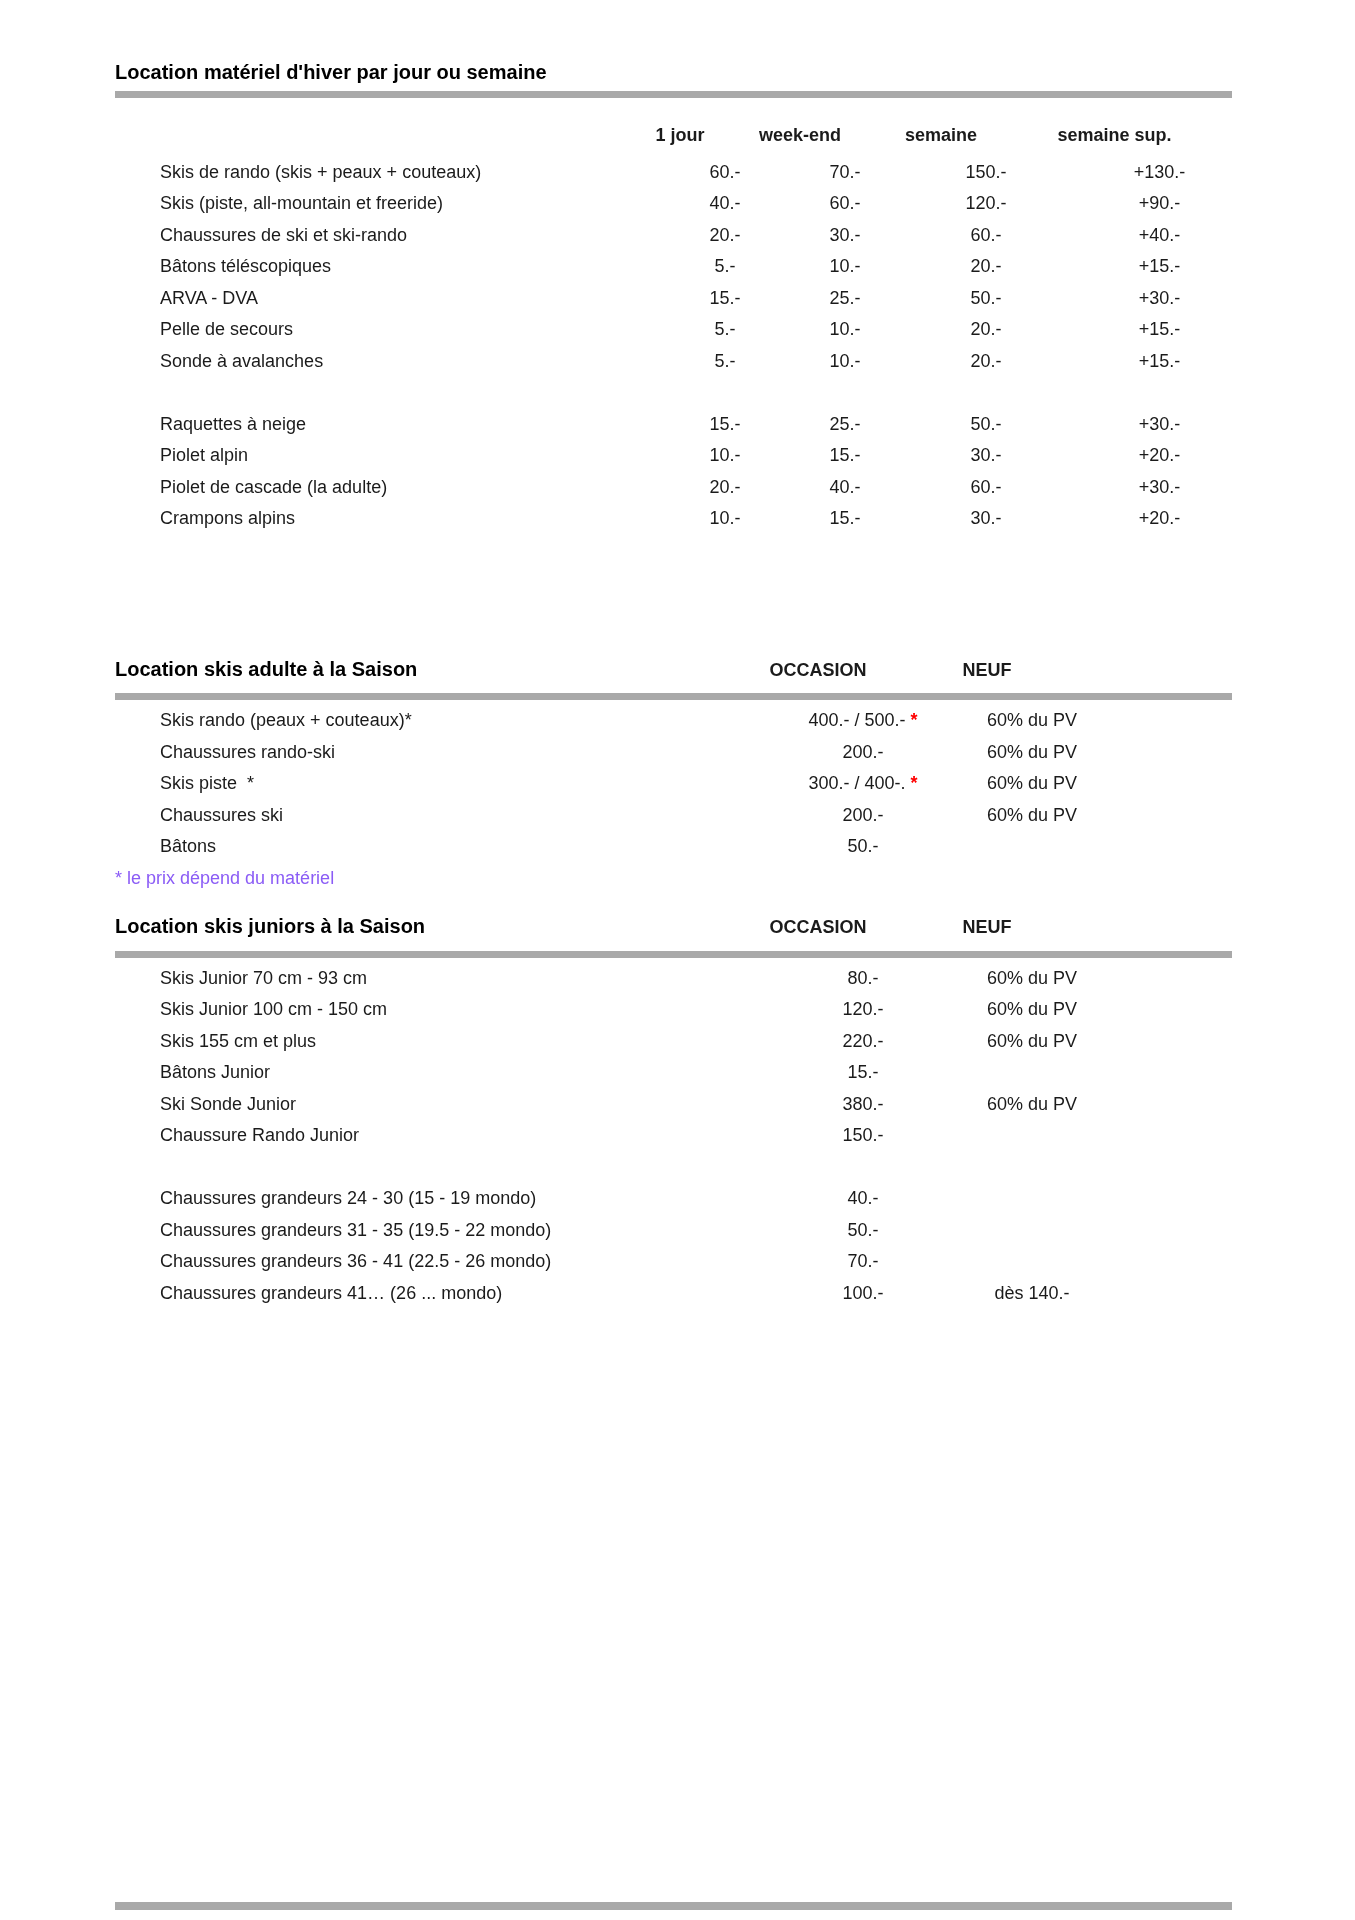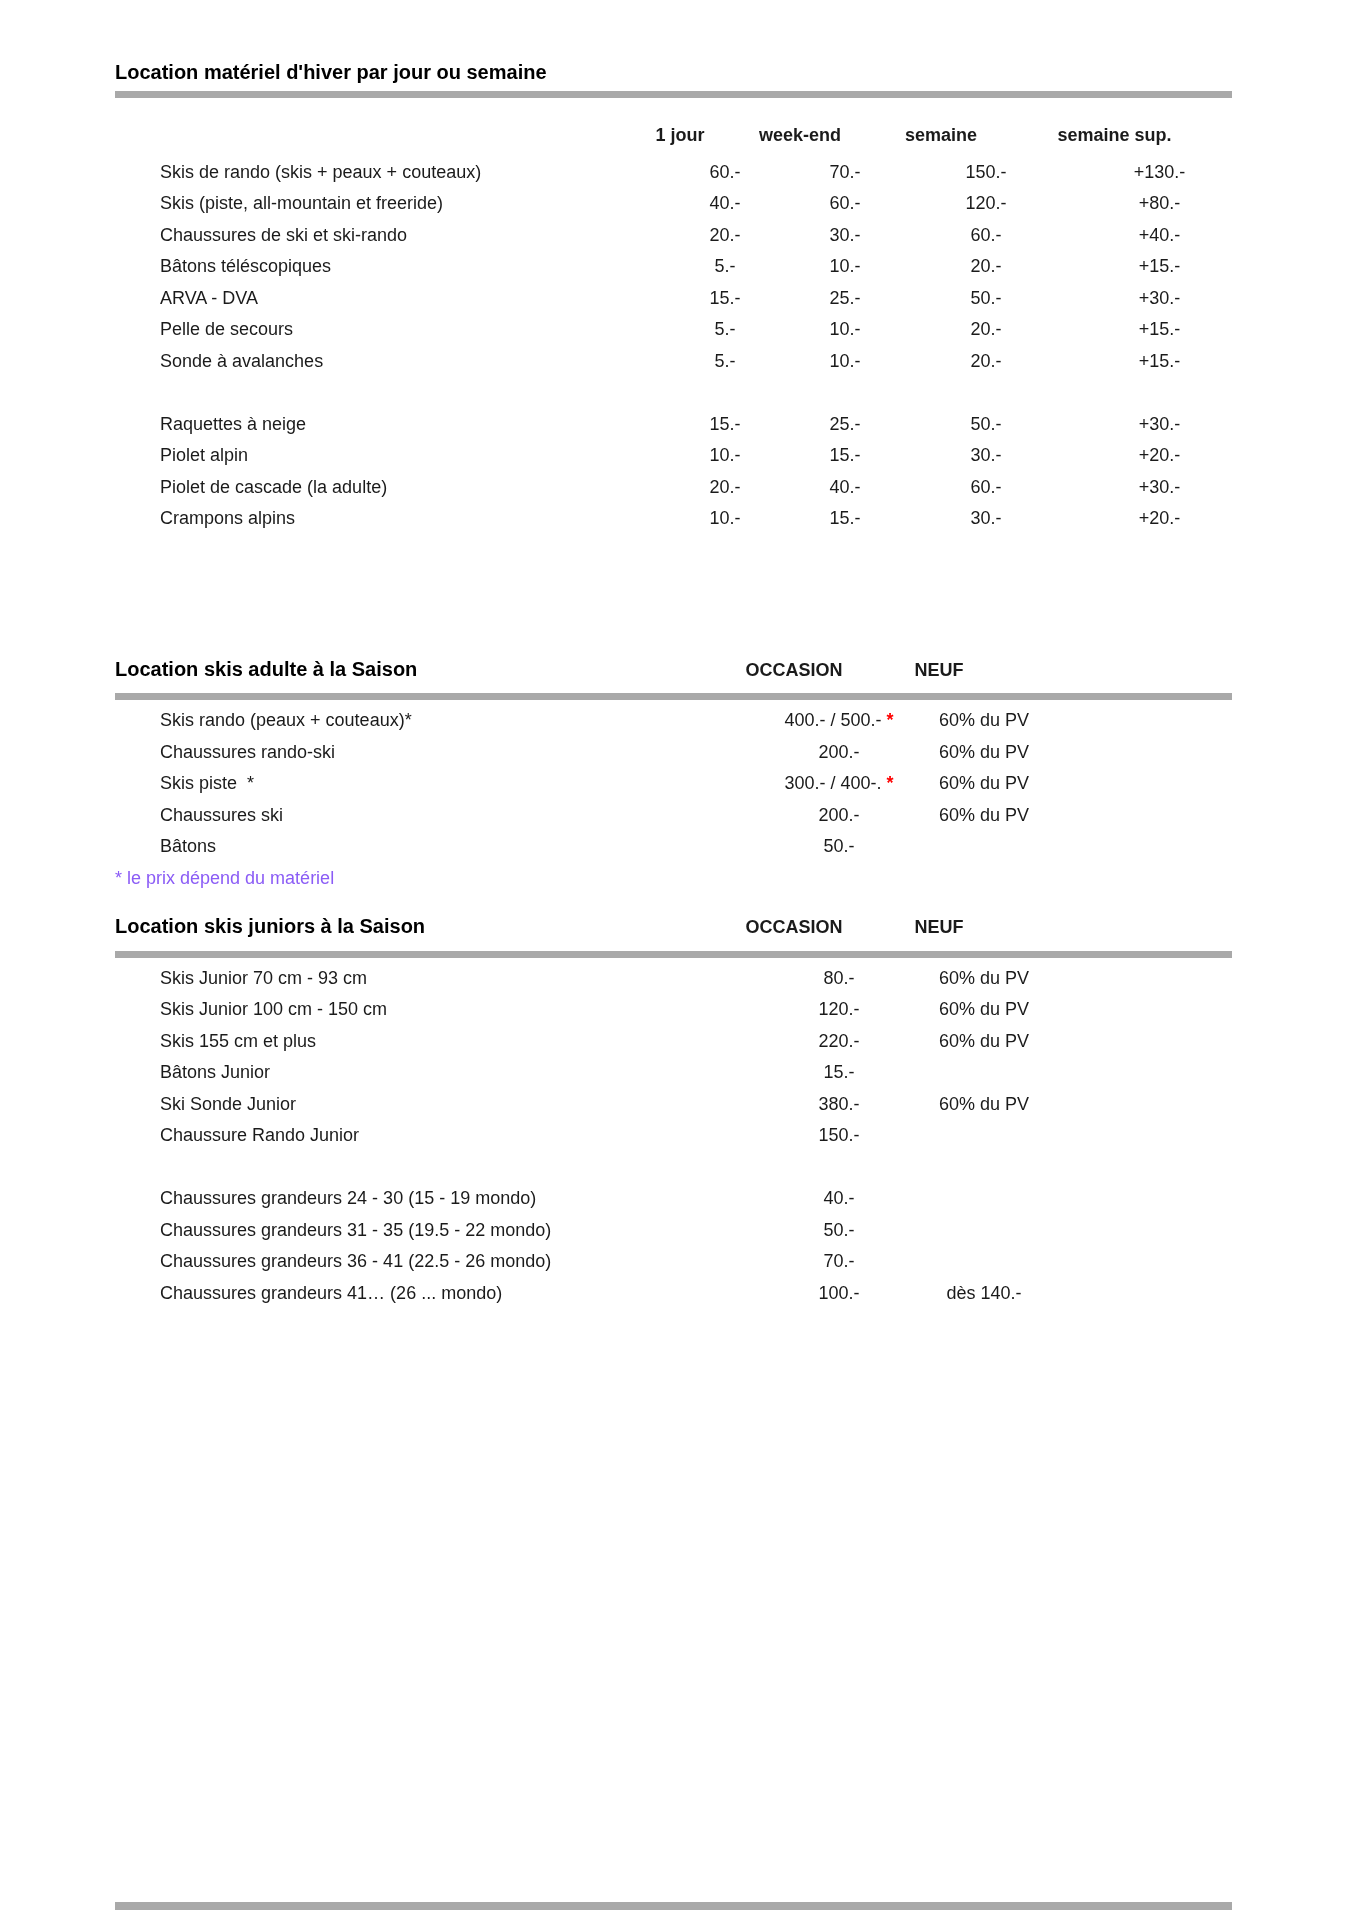--- a/index.html
+++ b/index.html
@@ -7,21 +7,21 @@
     width:1355px;height:1920px;position:relative;background:#ffffff;
     font-family:"Liberation Sans","DejaVu Sans",sans-serif;
     color:#1b1b1b;font-size:18px;overflow:hidden;
   }
   .content{position:absolute;left:115px;top:60px;width:1117px;}
   .sec-title{color:#000000;font-weight:bold;font-size:20px;line-height:24px;margin:0;}
   .rule{height:7px;background:#A9A9A9;margin-top:7px;}
   
   .t1{display:grid;grid-template-columns:505px 120px 120px 162px 185px;line-height:31.5px;align-items:baseline;}
   
-  .t2{display:grid;grid-template-columns:589px 180px 110px;line-height:31.5px;align-items:baseline;}
+  .t2{display:grid;grid-template-columns:589px 180px 110px;line-height:31.5px;align-items:baseline;gap:24px;}
   .cell{white-space:pre-wrap;}
   .num{text-align:center;white-space:nowrap;}
   .bold{font-weight:bold;}
   .hdr1{margin-top:22px;}
   .gap{height:31.5px;}
   .rows{margin-top:5px;margin-left:45px;}
   .star{color:#FF0000;font-weight:bold;}
   .note{color:#8b5cf6;line-height:31.5px;}
   .sec2{margin-top:120px;}
   .sec3{margin-top:18px;}
@@ -50,21 +50,21 @@
             <div class="cell num">60.-</div>
             <div class="cell num">70.-</div>
             <div class="cell num">150.-</div>
             <div class="cell num">+130.-</div>
           </div>
           <div class="t1">
             <div class="cell">Skis (piste, all-mountain et freeride)</div>
             <div class="cell num">40.-</div>
             <div class="cell num">60.-</div>
             <div class="cell num">120.-</div>
-            <div class="cell num">+80.-</div>
+            <div class="cell num">+90.-</div>
           </div>
           <div class="t1">
             <div class="cell">Chaussures de ski et ski-rando</div>
             <div class="cell num">20.-</div>
             <div class="cell num">30.-</div>
             <div class="cell num">60.-</div>
             <div class="cell num">+40.-</div>
           </div>
           <div class="t1">
             <div class="cell">Bâtons téléscopiques</div>

